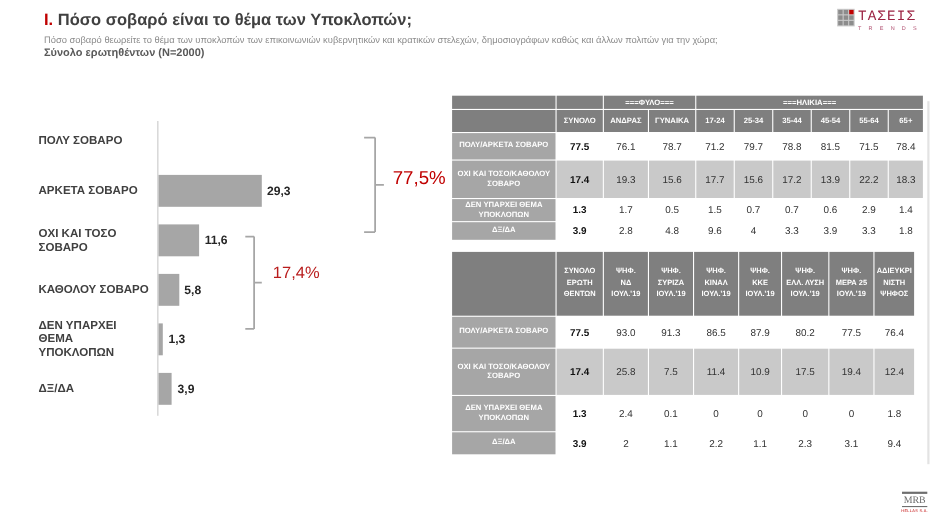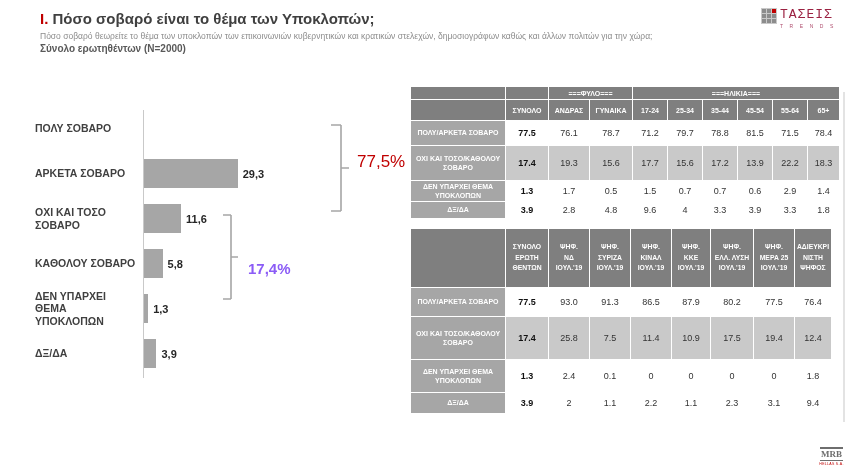--- a/index.html
+++ b/index.html
@@ -26,21 +26,21 @@
   .chart{position:absolute;left:35px;top:106px;width:380px;height:285px;}
   .chart-axis{position:absolute;left:108px;top:4px;height:268px;width:1px;background:#C9C9C9;}
   .chart-row{display:flex;align-items:center;height:45px;}
   .chart-label{width:103px;text-align:left;font-size:10.5px;font-weight:bold;color:#404040;
                line-height:1.15;flex:none;}
   .chart-track{display:flex;align-items:center;margin-left:6px;}
   .bar{height:29px;background:#A6A6A6;flex:none;}
   .bar-value{font-size:11px;font-weight:bold;color:#262626;margin-left:5px;white-space:nowrap;}
   .bracket{position:absolute;}
   .pct-77{position:absolute;left:322px;top:46px;font-size:17px;font-weight:normal;color:#C00000;}
-  .pct-174{position:absolute;left:213px;top:134px;font-size:15px;font-weight:bold;color:#8b5cf6;margin-top:20px;}
+  .pct-174{position:absolute;left:213px;top:134px;font-size:15px;font-weight:normal;color:#b91c1c;}
 
   
   .tbl{position:absolute;left:410px;border-collapse:separate;border-spacing:1px;table-layout:fixed;}
   .tbl td{padding:0 1px;text-align:center;vertical-align:middle;box-sizing:border-box;}
   .hd{background:#7F7F7F;color:#fff;font-weight:bold;font-size:7px;}
   .tbl1{top:86px;}
   .tbl2{top:228px;}
   .tbl2 .hd{font-size:6.8px;white-space:pre-line;line-height:1.55;}
   .lbl{background:#A6A6A6;color:#fff;font-weight:bold;font-size:7px;line-height:1.35;}
   .val{font-size:9px;color:#333;background:#fff;}
@@ -49,21 +49,21 @@
 
   .right-strip{position:absolute;left:843px;top:92px;width:2px;height:330px;background:#E3E3E3;}
 
   
   .footer-bar{position:absolute;left:33px;top:444px;width:782px;height:23px;background:#808080;margin-top:32px;}
   .footer-tag{position:absolute;left:14px;top:4px;color:#FFFF00;font-weight:bold;font-size:12px;}
   .footer-src{position:absolute;right:34px;top:3px;text-align:right;font-size:6.5px;color:#D9D9D9;line-height:1.35;}
   .footer-page{position:absolute;right:8px;top:6px;font-size:9px;color:#EDEDED;}
   .mrb{position:absolute;left:815px;top:440px;width:33px;height:33px;background:#fff;
        display:flex;flex-direction:column;align-items:center;justify-content:center;}
-  .mrb-name{font-family:"Liberation Serif",serif;font-size:9px;font-weight:bold;color:#6E6E6E;
+  .mrb-name{font-family:"Liberation Serif",serif;font-size:9px;font-weight:normal;color:#6E6E6E;
             border-top:2px solid #6E6E6E;border-bottom:1px solid #6E6E6E;line-height:1.15;padding:0 1px;}
   .mrb-sub{font-size:3.5px;color:#C00000;letter-spacing:.3px;margin-top:1px;}
 </style>
 </head>
 <body>
 
 <div class="slide">
 
   <div class="title-block">
     <div class="title">

